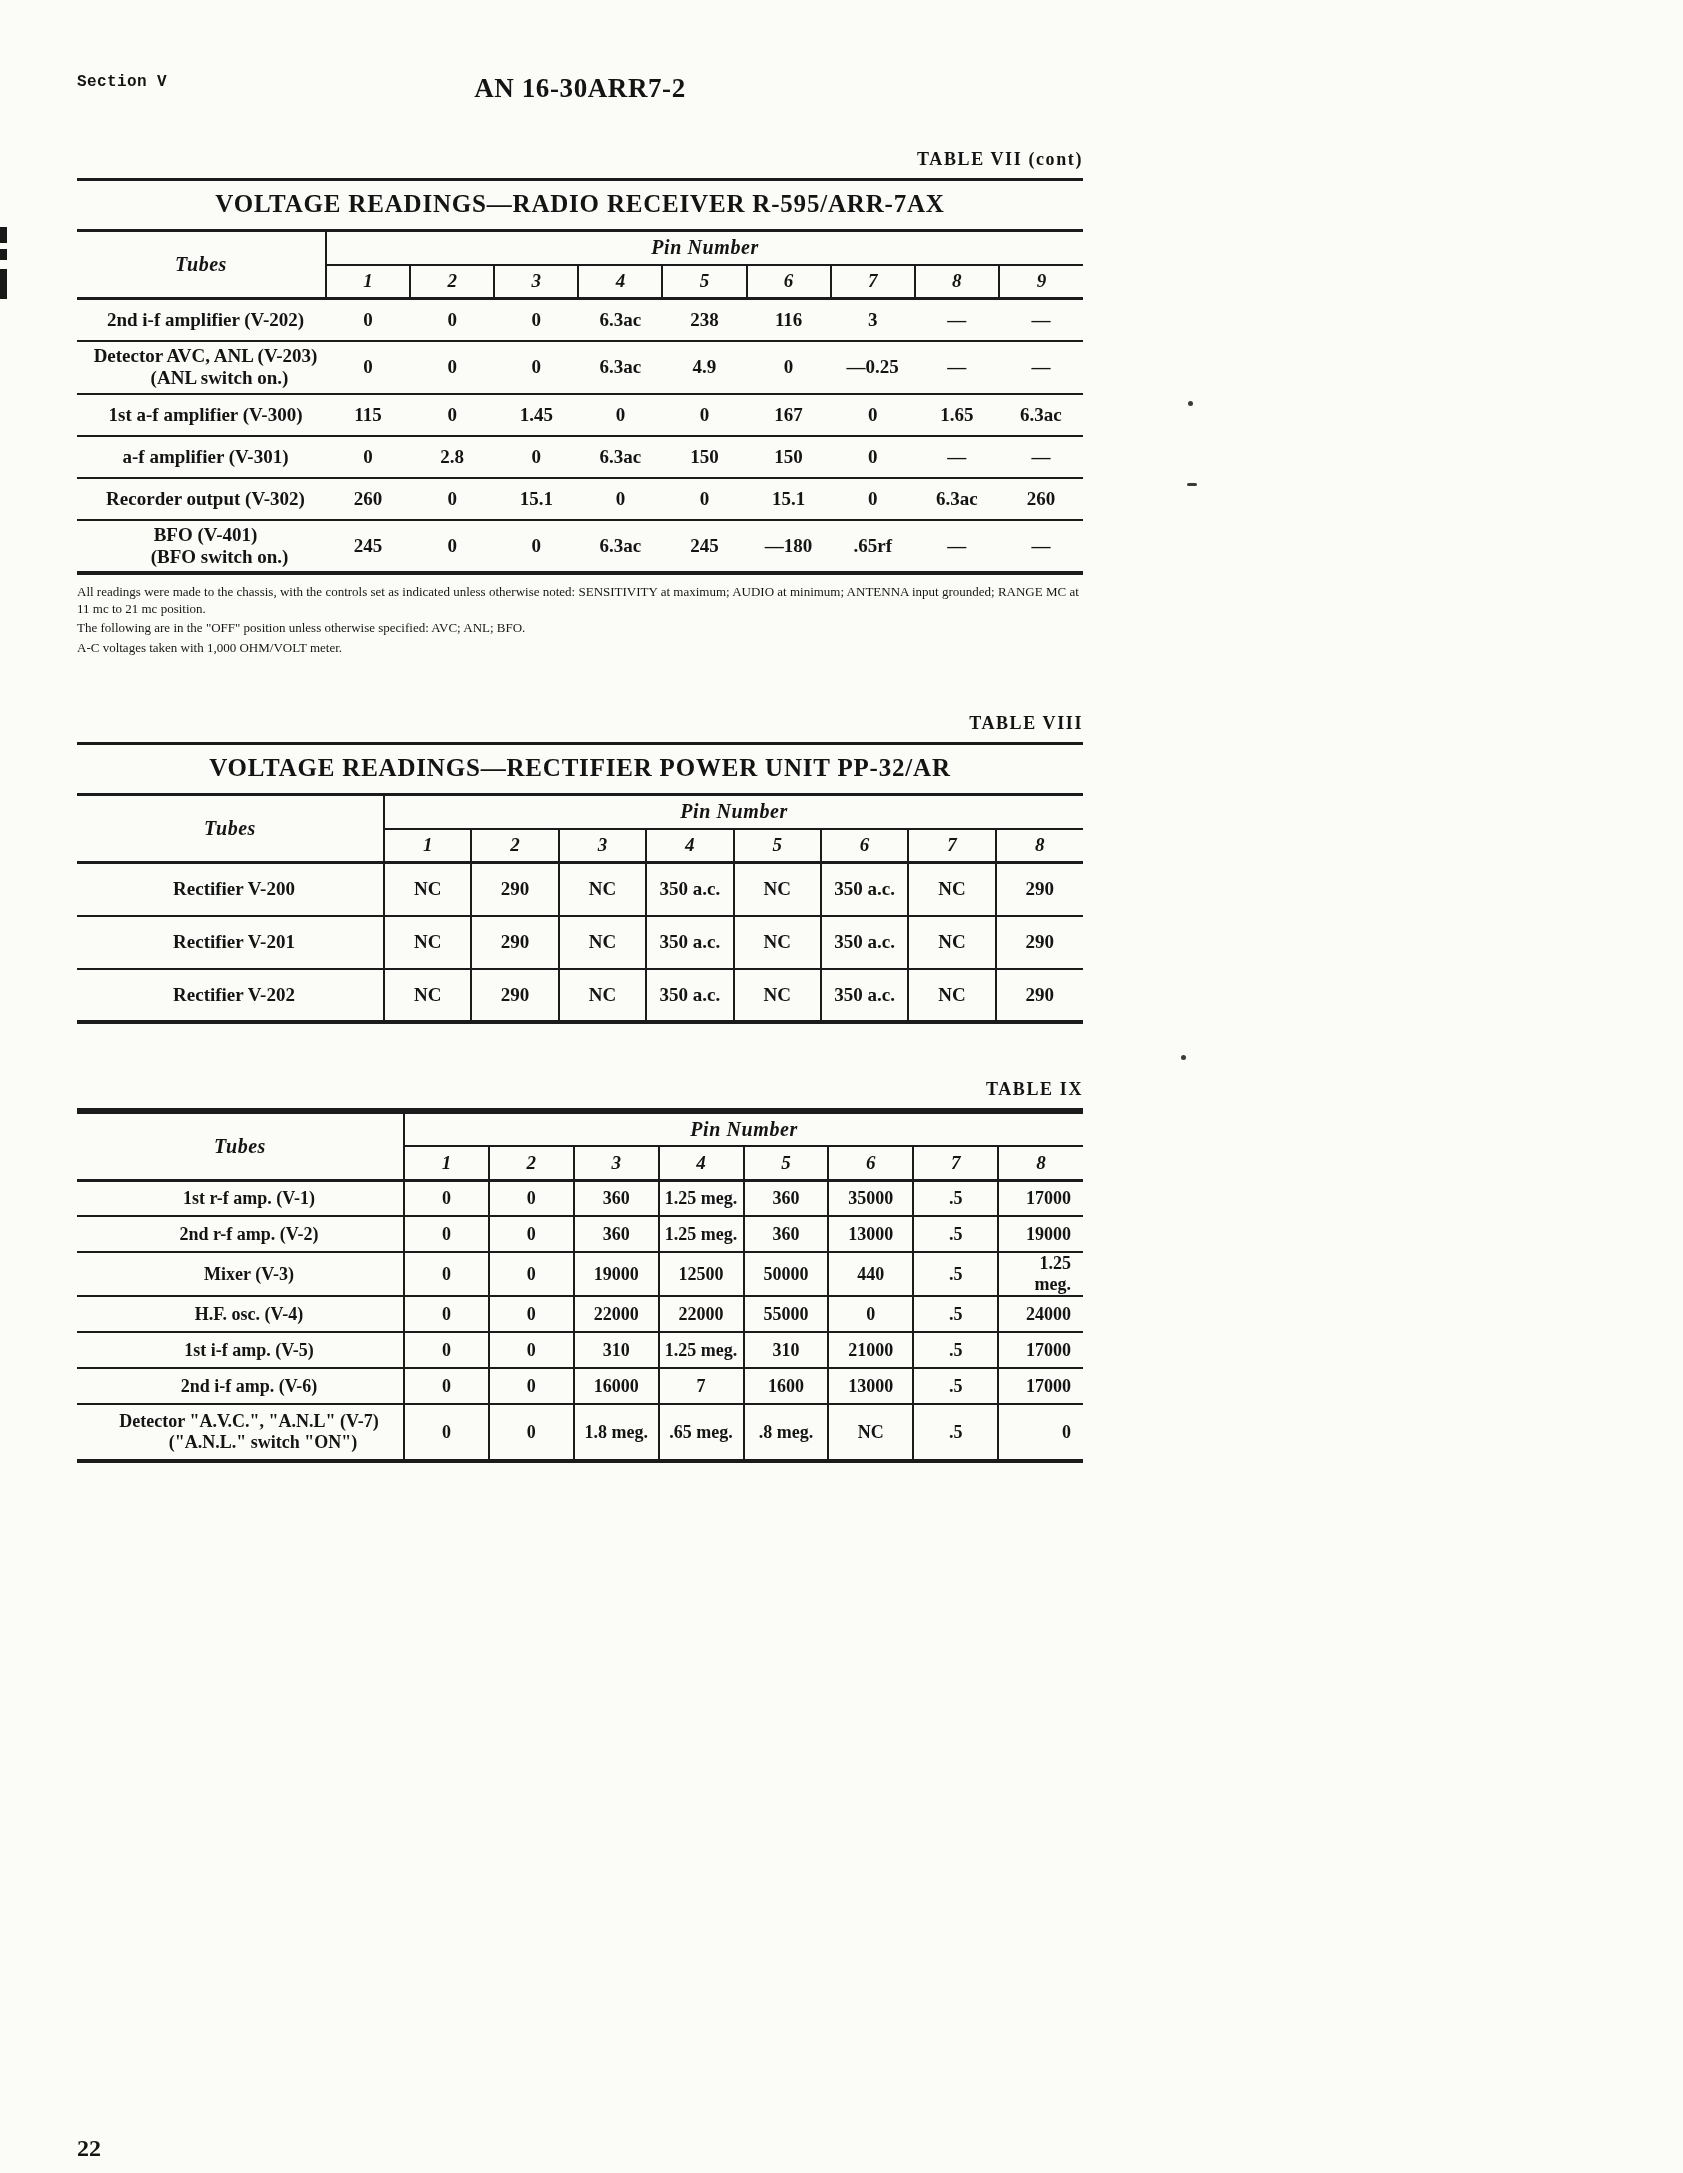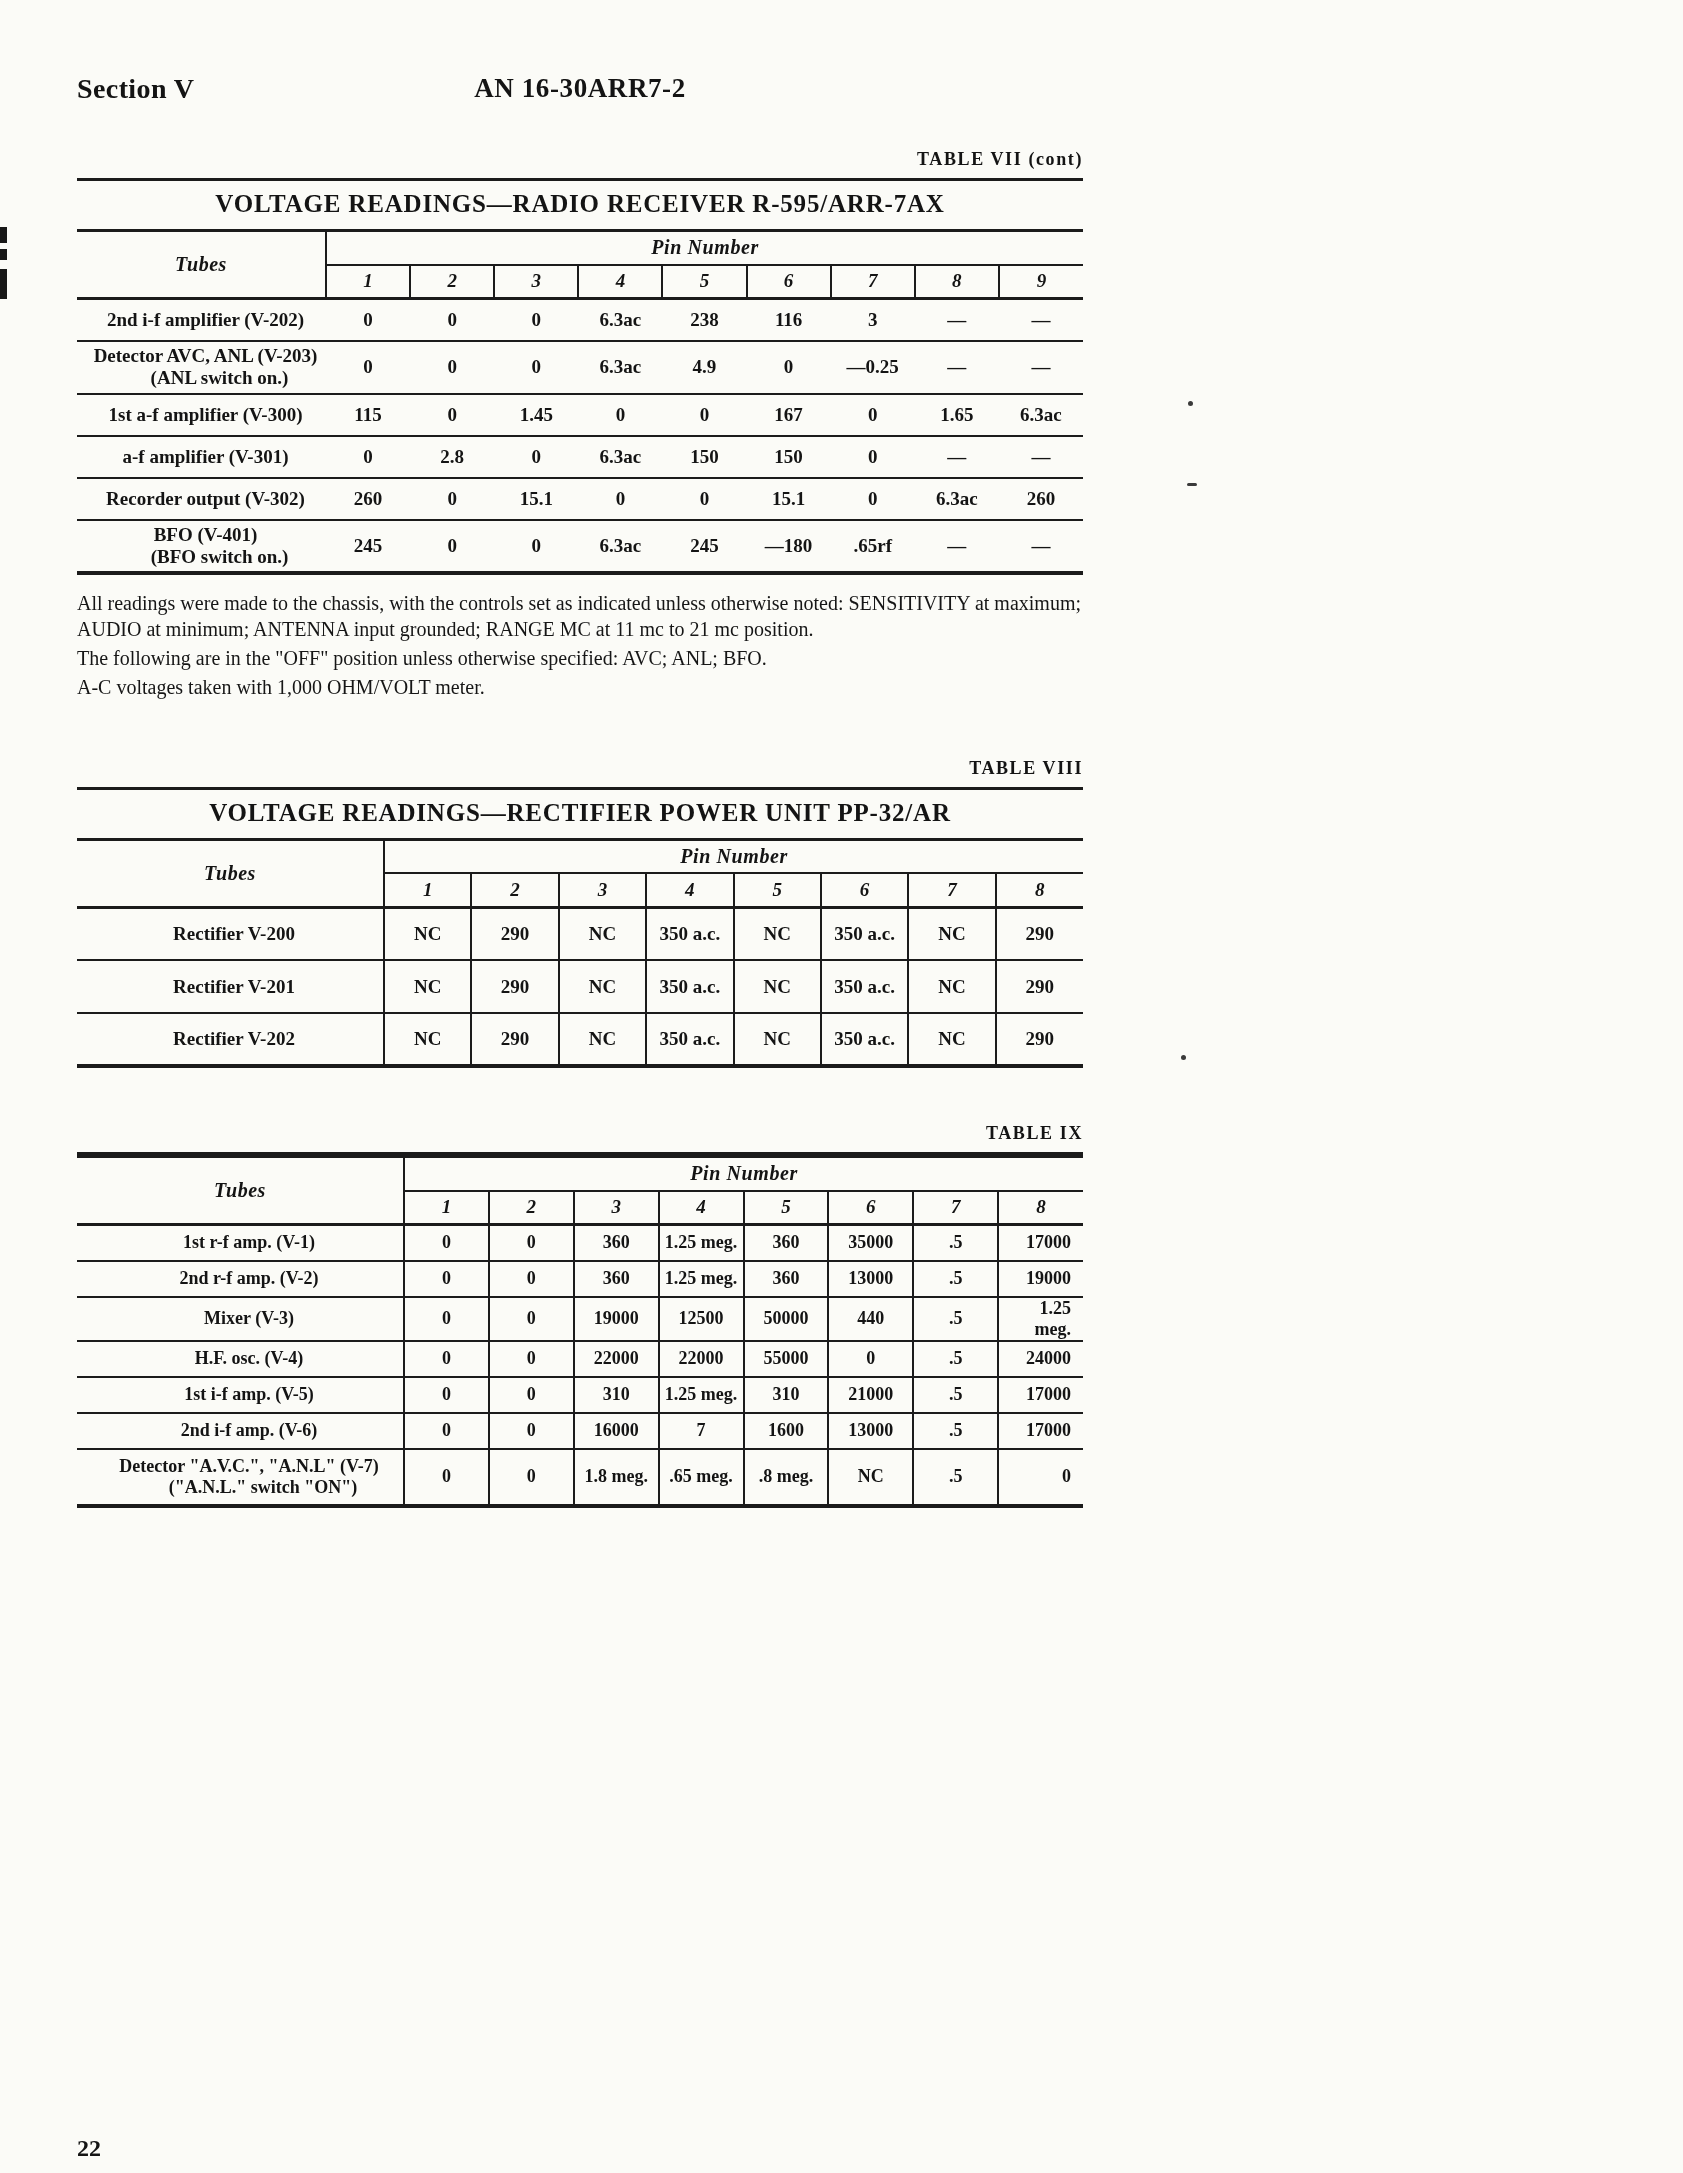--- a/index.html
+++ b/index.html
@@ -9,21 +9,21 @@
     background: #fbfbf7;
     font-family: "Liberation Serif", serif;
     color: #141414;
     overflow: hidden;
   }
   .page { position: relative; width: 1683px; height: 2173px; }
   .content { position: absolute; left: 77px; top: 0; width: 1006px; }
 
   
   .doc-header { position: relative; padding-top: 73px; height: 103px; }
-  .section-label { position: absolute; left: 0; top: 73px; font-weight: bold; font-size: 28px; letter-spacing: 0.4px; }
+  .section-label { position: absolute; left: 0; top: 73px; font-weight: bold; font-size: 16px; letter-spacing: 0.4px; font-family: Liberation Mono, monospace; }
   .doc-number { text-align: center; font-weight: bold; font-size: 27px; letter-spacing: 0.6px; }
 
   
   .tbl-title { margin: 0; font-weight: bold; font-size: 18px; text-align: right; letter-spacing: 1.6px; }
   .rule { height: 0; border: 0; border-top: 3px solid #1b1b1b; margin-top: 8px; }
   .tbl-subtitle { margin: 0; font-weight: bold; font-size: 25px; text-align: center; letter-spacing: 0.8px; padding: 9px 0 11px; }
 
   .table-vii  { margin-top: 46px; }
   .table-viii { margin-top: 57px; }
   .table-ix   { margin-top: 55px; }
@@ -71,21 +71,21 @@
   .table-ix tbody td { height: 36px; font-size: 18px; }
   .table-ix tr.two-line td { height: 57px; }
   .table-ix .td-tube { padding-left: 18px; }
   .table-ix tbody td:last-child { text-align: right; padding-right: 12px; }
 
   
   .grid tbody td { border-right: 2px solid #1b1b1b; }
   .grid tbody td:last-child { border-right: 0; }
 
   
-  .notes { margin-top: 15px; font-size: 20px; line-height: 1.34; color: #161616; }
+  .notes { margin-top: 8px; font-size: 13px; line-height: 1.34; color: #161616; }
   .notes p { margin: 0; }
   .notes p + p { margin-top: 2px; }
 
   
   .page-number { position: absolute; left: 77px; top: 2091px; font-weight: bold; font-size: 24px; margin-top: 44px; }
 
   
   .edge-mark { position: absolute; left: 0; width: 7px; background: #181818; }
   .em1 { top: 227px; height: 16px; }
   .em2 { top: 249px; height: 11px; }

